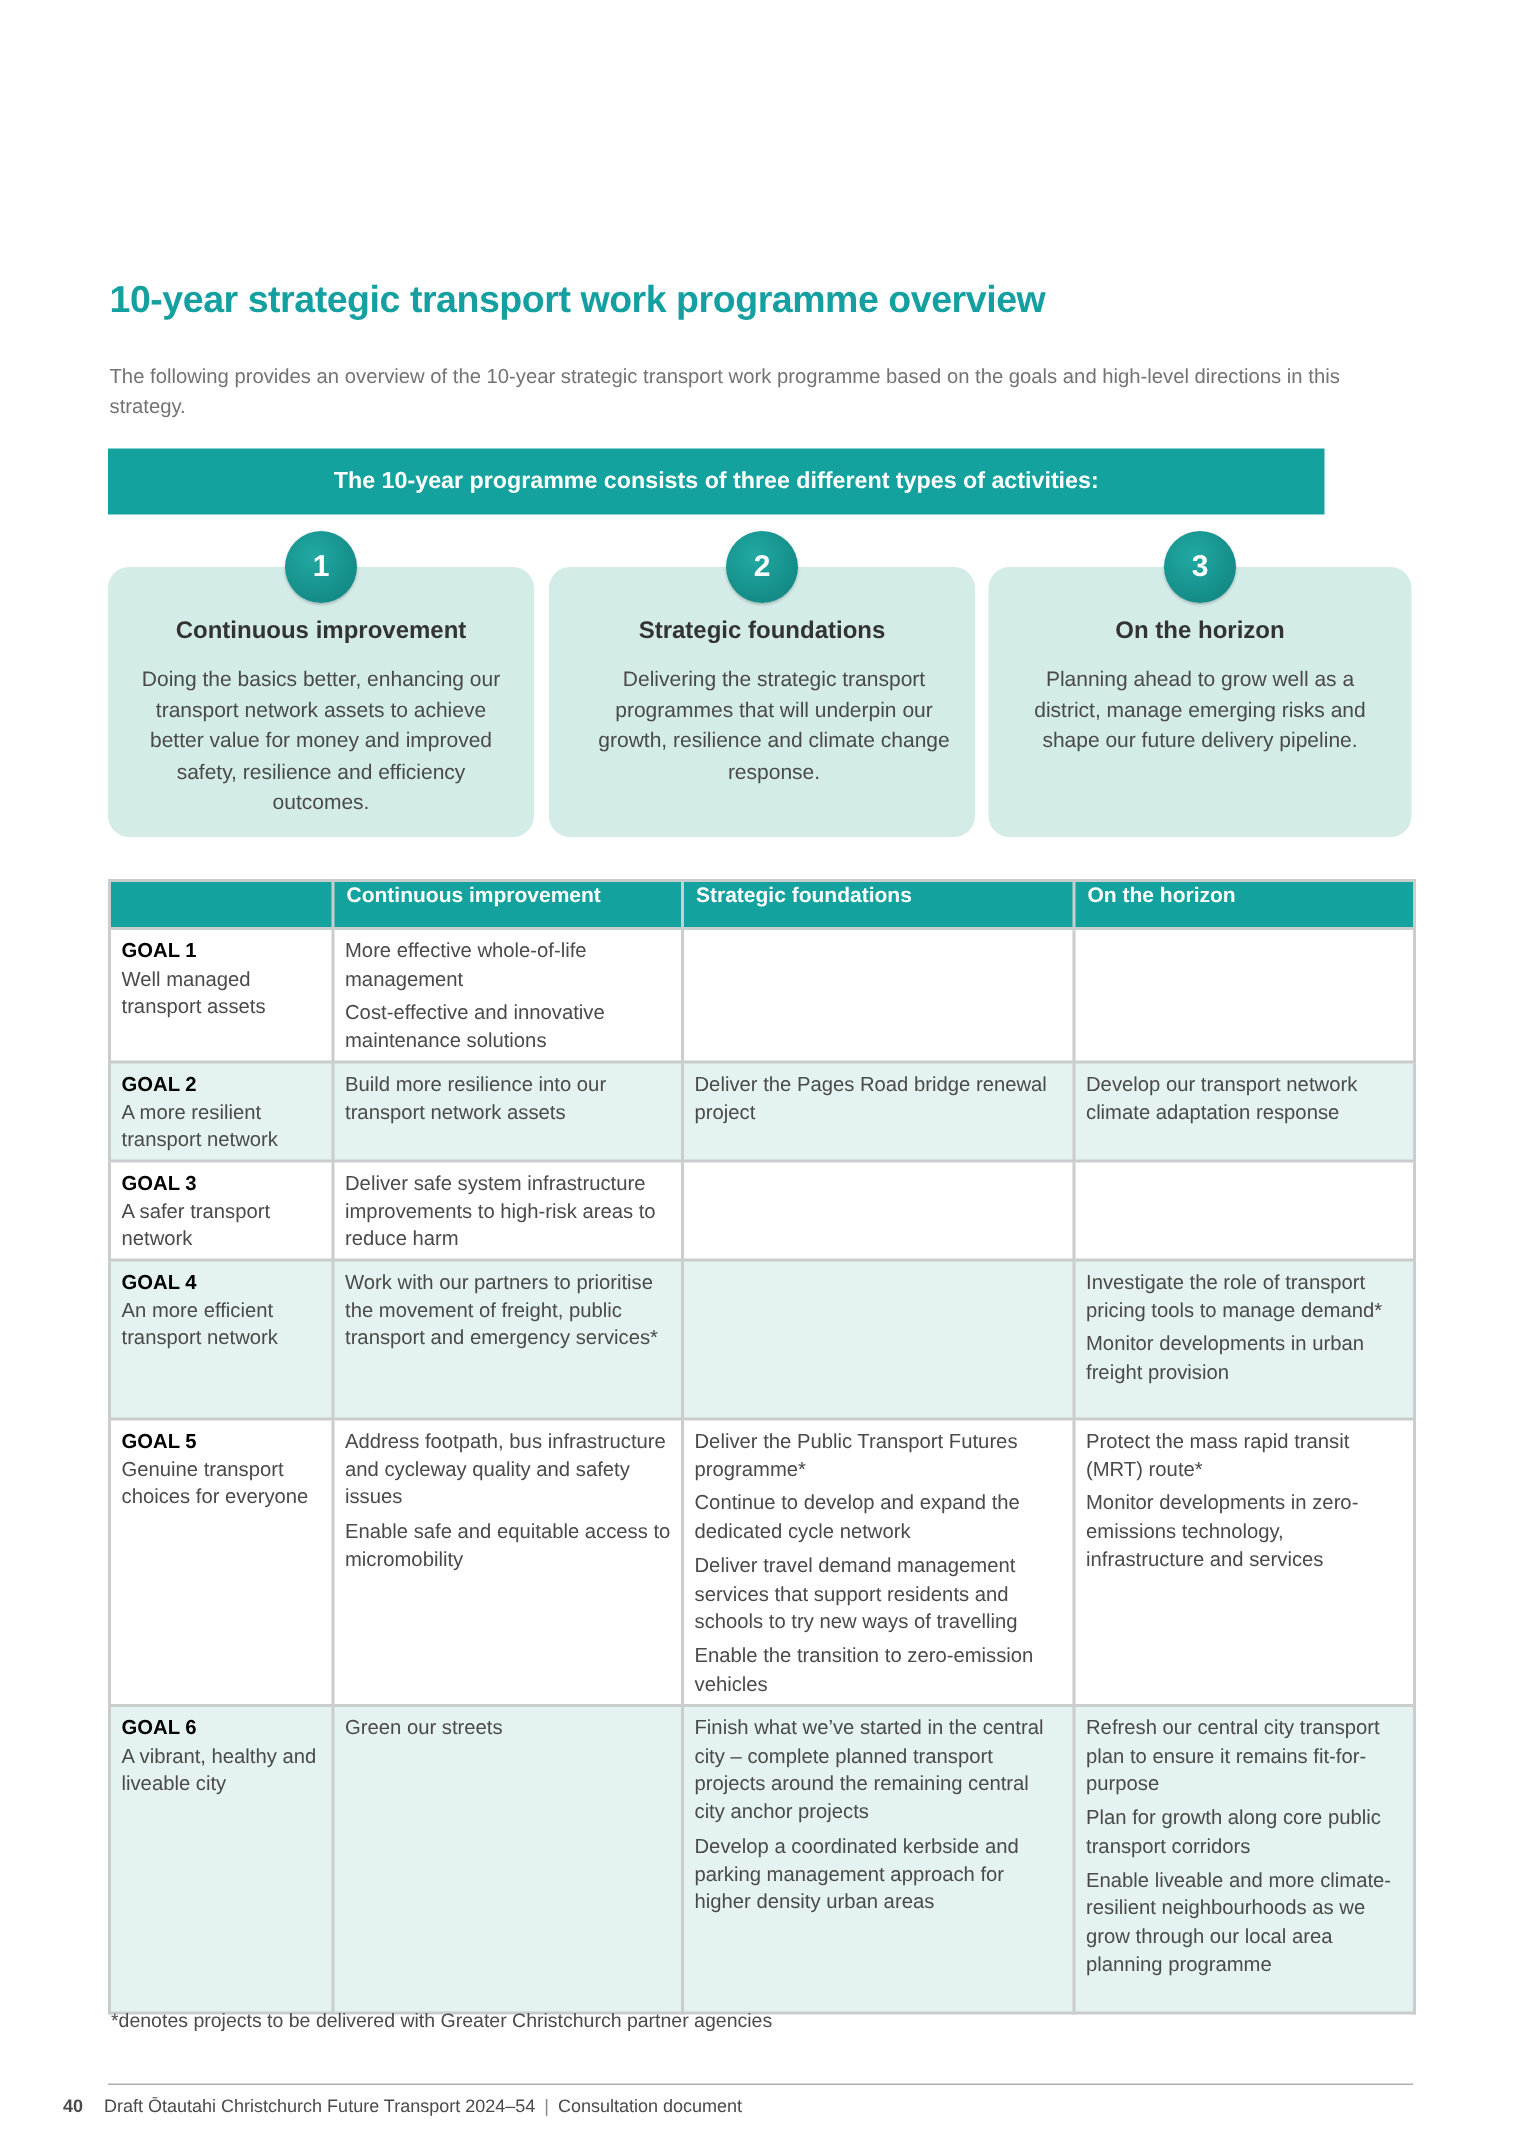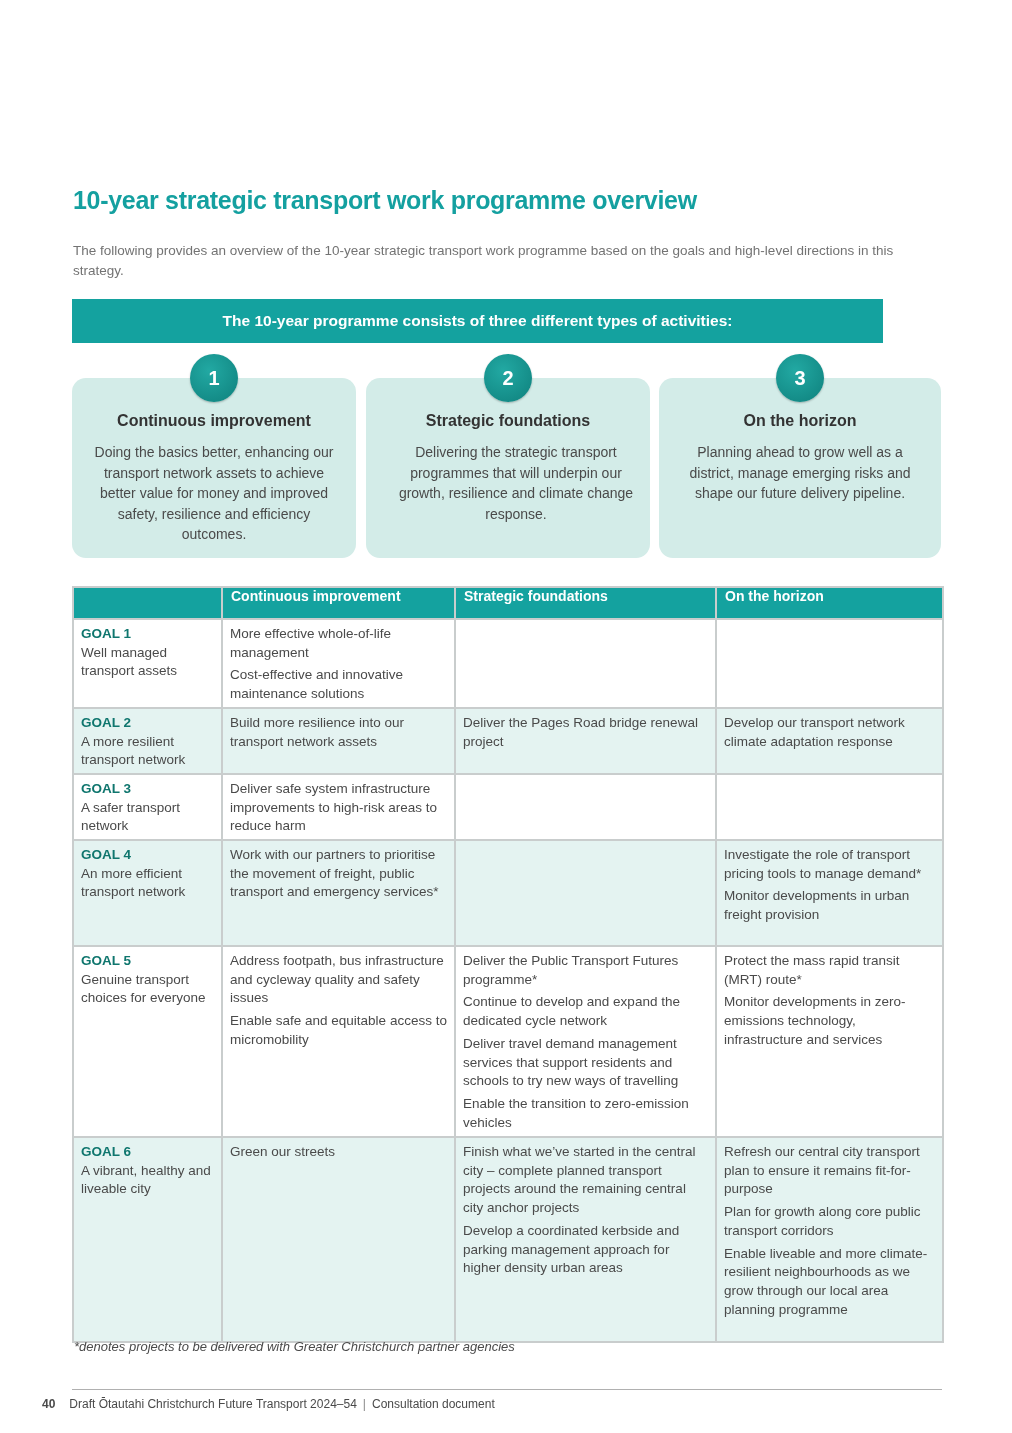--- a/index.html
+++ b/index.html
@@ -15,25 +15,25 @@
   .card { position: absolute; top: 0; width: 284px; height: 180px; background: #d3ece8; border-radius: 14px; text-align: center; }
   .card .num { position: absolute; left: 50%; top: -24px; margin-left: -24px; width: 48px; height: 48px; border-radius: 50%; background: radial-gradient(circle at 40% 35%, #22a9a3, #0e807c); color: #fff; font-weight: bold; font-size: 20px; line-height: 48px; box-shadow: 0 1px 2px rgba(0,0,0,0.25); }
   .card .ctitle { position: absolute; left: 0; right: 0; top: 34px; font-weight: bold; font-size: 16px; color: #333; }
   .card .cdesc { position: absolute; left: 14px; right: 14px; top: 64px; font-size: 14px; line-height: 20.5px; color: #4a4a4a; }
 
   .goals-table { position: absolute; left: 72px; top: 586px; width: 870px; border-collapse: collapse; table-layout: fixed; font-size: 13.5px; }
   .goals-table th, .goals-table td { border: 2px solid #c9cdcd; vertical-align: top; }
   .goals-table th { background: #14a29f; color: #fff; font-weight: bold; text-align: left; padding: 0 8px; height: 32px; font-size: 14px; border-color: #c9cdcd; }
   .goals-table td { padding: 5px 7px 3px 7px; line-height: 18.7px; color: #4a4a4a; }
   .goals-table tr.shaded td { background: #e4f3f1; }
-  .goal-id { font-weight: bold; color: #0f766e; display: block; }
+  .goal-id { font-weight: bold; color: #000000; display: block; }
   .item { display: block; margin-bottom: 4px; }
   .item:last-child { margin-bottom: 0; }
 
-  .footnote { position: absolute; left: 74px; top: 1339px; font-size: 13px; font-style: italic; color: #4a4a4a; }
+  .footnote { position: absolute; left: 74px; top: 1339px; font-size: 13px; color: #4a4a4a; }
   .footer-rule { position: absolute; left: 72px; top: 1389px; width: 870px; height: 1px; background: #b0b0b0; }
   .footer { position: absolute; left: 42px; top: 1397px; font-size: 12px; color: #4a4a4a; }
   .footer .pgnum { font-weight: bold; margin-right: 14px; }
   .footer .sep { margin: 0 6px; color: #888; }
 </style>
 </head>
 <body>
 
 <h1 class="page-title">10-year strategic transport work programme overview</h1>
 <p class="intro">The following provides an overview of the 10-year strategic transport work programme based on the goals and high-level directions in this strategy.</p>

